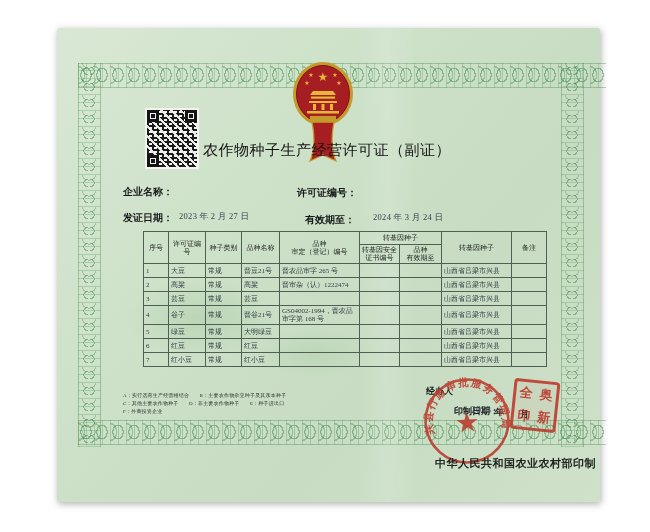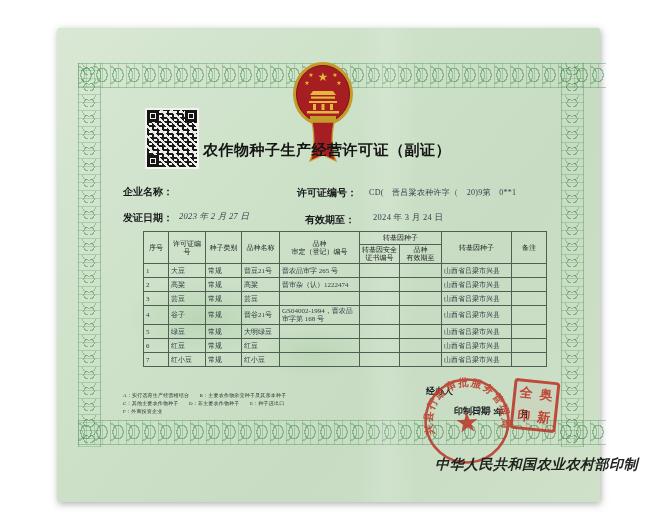--- a/index.html
+++ b/index.html
@@ -50,21 +50,21 @@
       background-image:
         repeating-linear-gradient(45deg, rgba(242,243,238,.95) 0 2px, transparent 2px 7px),
         repeating-linear-gradient(0deg,#1b1b1b 0 2px,transparent 2px 4px),
         repeating-linear-gradient(90deg,#1b1b1b 0 2px,#f2f3ee 2px 5px);}
   .finder{position:absolute;width:12px;height:12px;border:3px solid #141414;background:#f2f3ee;box-sizing:border-box;}
   .finder::after{content:"";position:absolute;left:1px;top:1px;width:4px;height:4px;background:#141414;}
   .f-tl{left:0;top:0;} .f-tr{right:0;top:0;} .f-bl{left:0;bottom:0;}
 
   
   .title{position:absolute;left:140px;top:113px;width:260px;text-align:center;
-         font-size:15px;font-weight:bold;color:#141414;letter-spacing:.5px;}
+         font-size:15px;font-weight:normal;color:#141414;letter-spacing:.5px;}
   .lbl{position:absolute;font-size:10px;font-weight:bold;color:#16181a;white-space:nowrap;}
   .val{position:absolute;font-size:8px;color:#34404e;white-space:nowrap;letter-spacing:.3px;}
   .val-md{font-size:8.5px;}
 
   
   .lic-table{position:absolute;left:86px;top:203px;width:403px;border-collapse:collapse;table-layout:fixed;}
   .lic-table th,.lic-table td{border:1px solid #4d6052;font-weight:normal;
       font-size:7px;line-height:1.15;padding:1px 2px;overflow:hidden;}
   .lic-table th{color:#1d221e;text-align:center;white-space:pre-line;vertical-align:middle;}
   .lic-table td{color:#303a44;text-align:left;vertical-align:middle;height:11px;}
@@ -81,22 +81,22 @@
   
   .round-stamp{position:absolute;left:364px;top:347px;width:92px;height:92px;opacity:.88;
                transform:rotate(-4deg);}
   .square-seal{position:absolute;left:455px;top:352px;width:40px;height:45px;
                border:3px solid #bc3a2c;border-radius:4px;transform:rotate(6deg);
                display:grid;grid-template-columns:1fr 1fr;grid-template-rows:1fr 1fr;
                opacity:.9;background:rgba(188,58,44,.06);}
   .square-seal span{display:flex;align-items:center;justify-content:center;
                font-size:13px;font-weight:bold;color:#bc3a2c;font-family:"Liberation Serif",serif;}
 
-  .footer-line{position:absolute;left:378px;top:428px;font-size:14px;font-weight:bold;
-               color:#20231f;letter-spacing:.5px;white-space:nowrap;font-style:italic;}
+  .footer-line{position:absolute;left:378px;top:428px;font-size:11px;font-weight:bold;
+               color:#20231f;letter-spacing:.5px;white-space:nowrap;}
 </style>
 </head>
 <body>
 
 <div class="photo">
   <div class="paper">
 
     <div class="gb gb-h gb-top"></div>
     <div class="gb gb-h gb-bottom"></div>
     <div class="gb gb-v gb-left"></div>
@@ -130,24 +130,23 @@
       <div class="qr-noise"></div>
       <div class="finder f-tl"></div>
       <div class="finder f-tr"></div>
       <div class="finder f-bl"></div>
     </div>
 
     <div class="title">农作物种子生产经营许可证（副证）</div>
 
     <div class="lbl" style="left:66px;top:157px;">企业名称：</div>
     <div class="lbl" style="left:240px;top:158px;">许可证编号：</div>
-    <div class="val" style="left:312px;top:159px;">CD(　晋吕粱农种许字（　20)9第　0**1</div>
 
     <div class="lbl" style="left:66px;top:183px;">发证日期：</div>
-    <div class="val val-md" style="left:122px;top:183px;font-style:italic;">2023 年 2 月 27 日</div>
+    <div class="val val-md" style="left:122px;top:183px;">2023 年 2 月 27 日</div>
     <div class="lbl" style="left:248px;top:185px;">有效期至：</div>
     <div class="val val-md" style="left:316px;top:184px;text-align:right;">2024 年 3 月 24 日</div>
 
     <table class="lic-table">
       <colgroup>
         <col style="width:25px">
           <col style="width:37px">
           <col style="width:36px">
         <col style="width:38px">
           <col style="width:80px">

